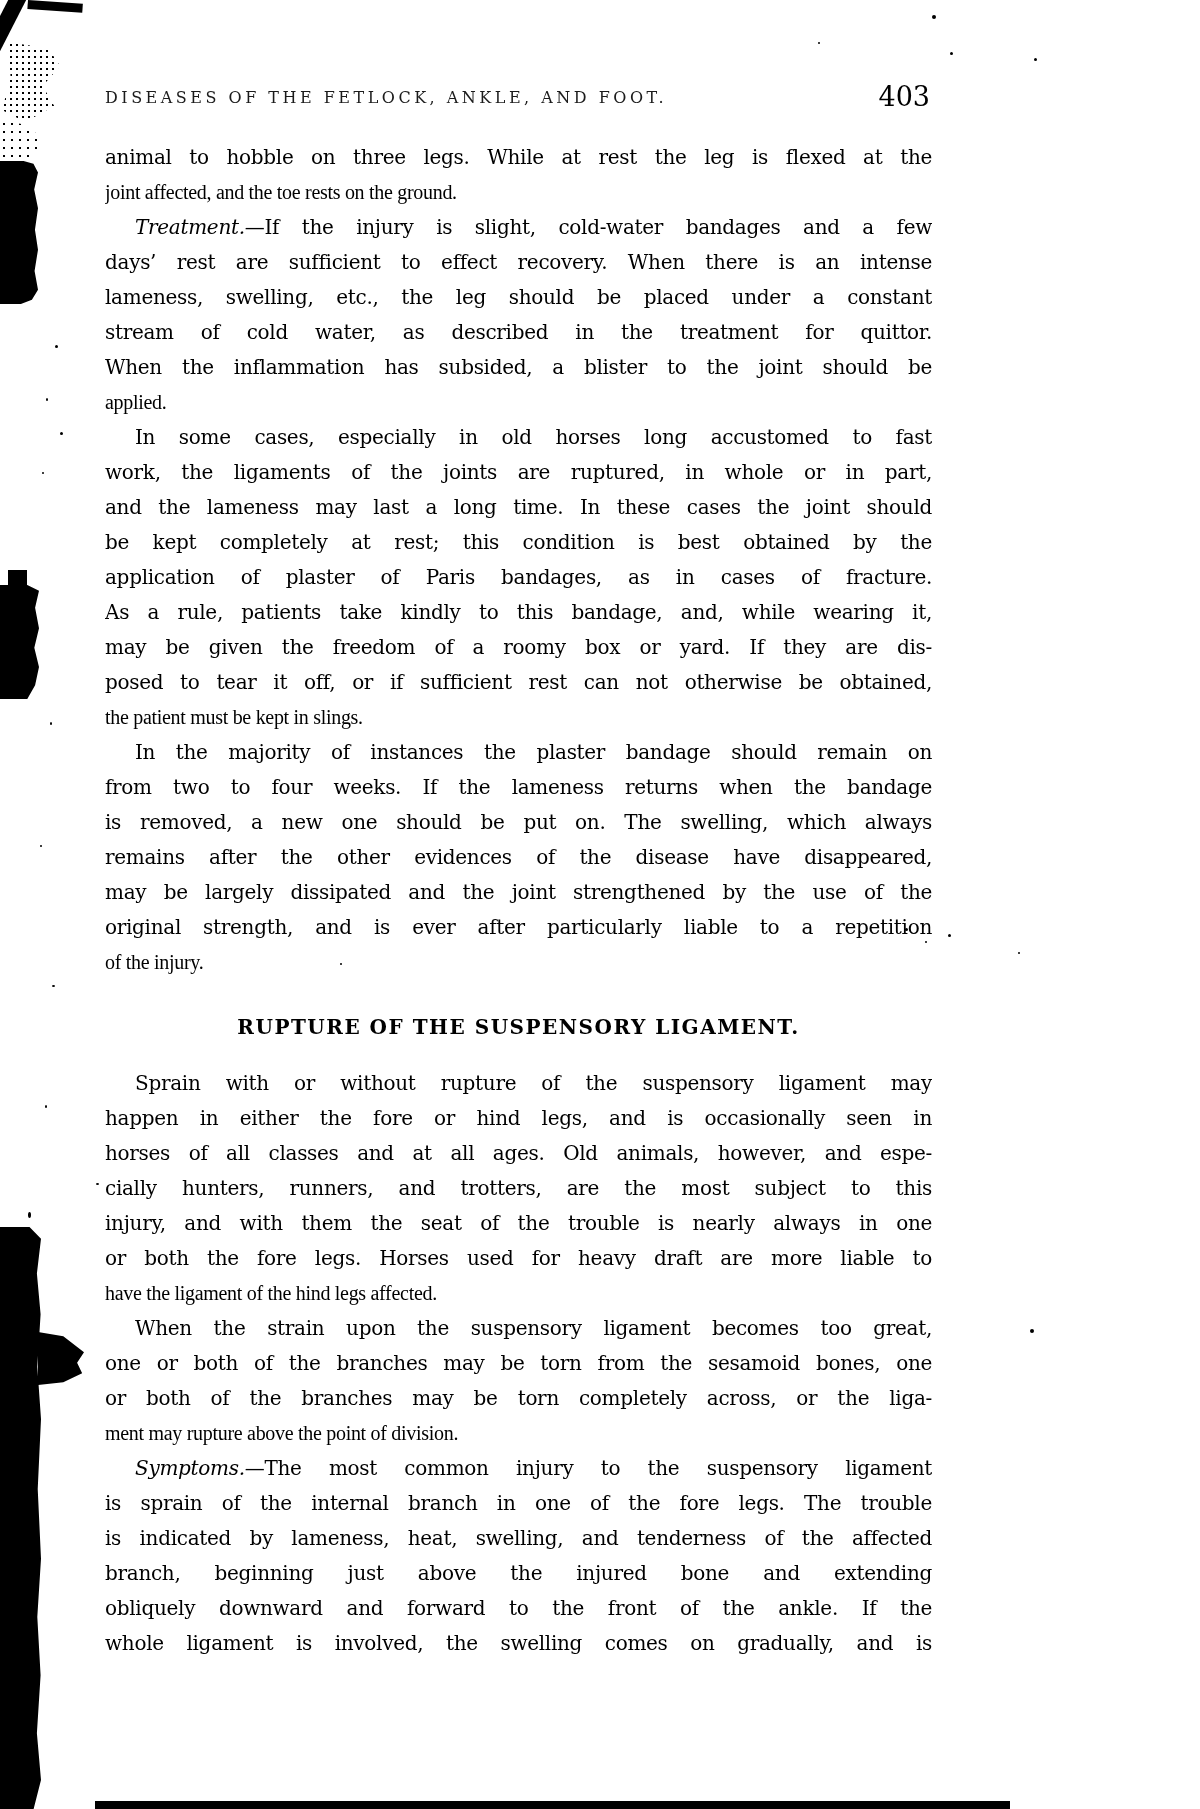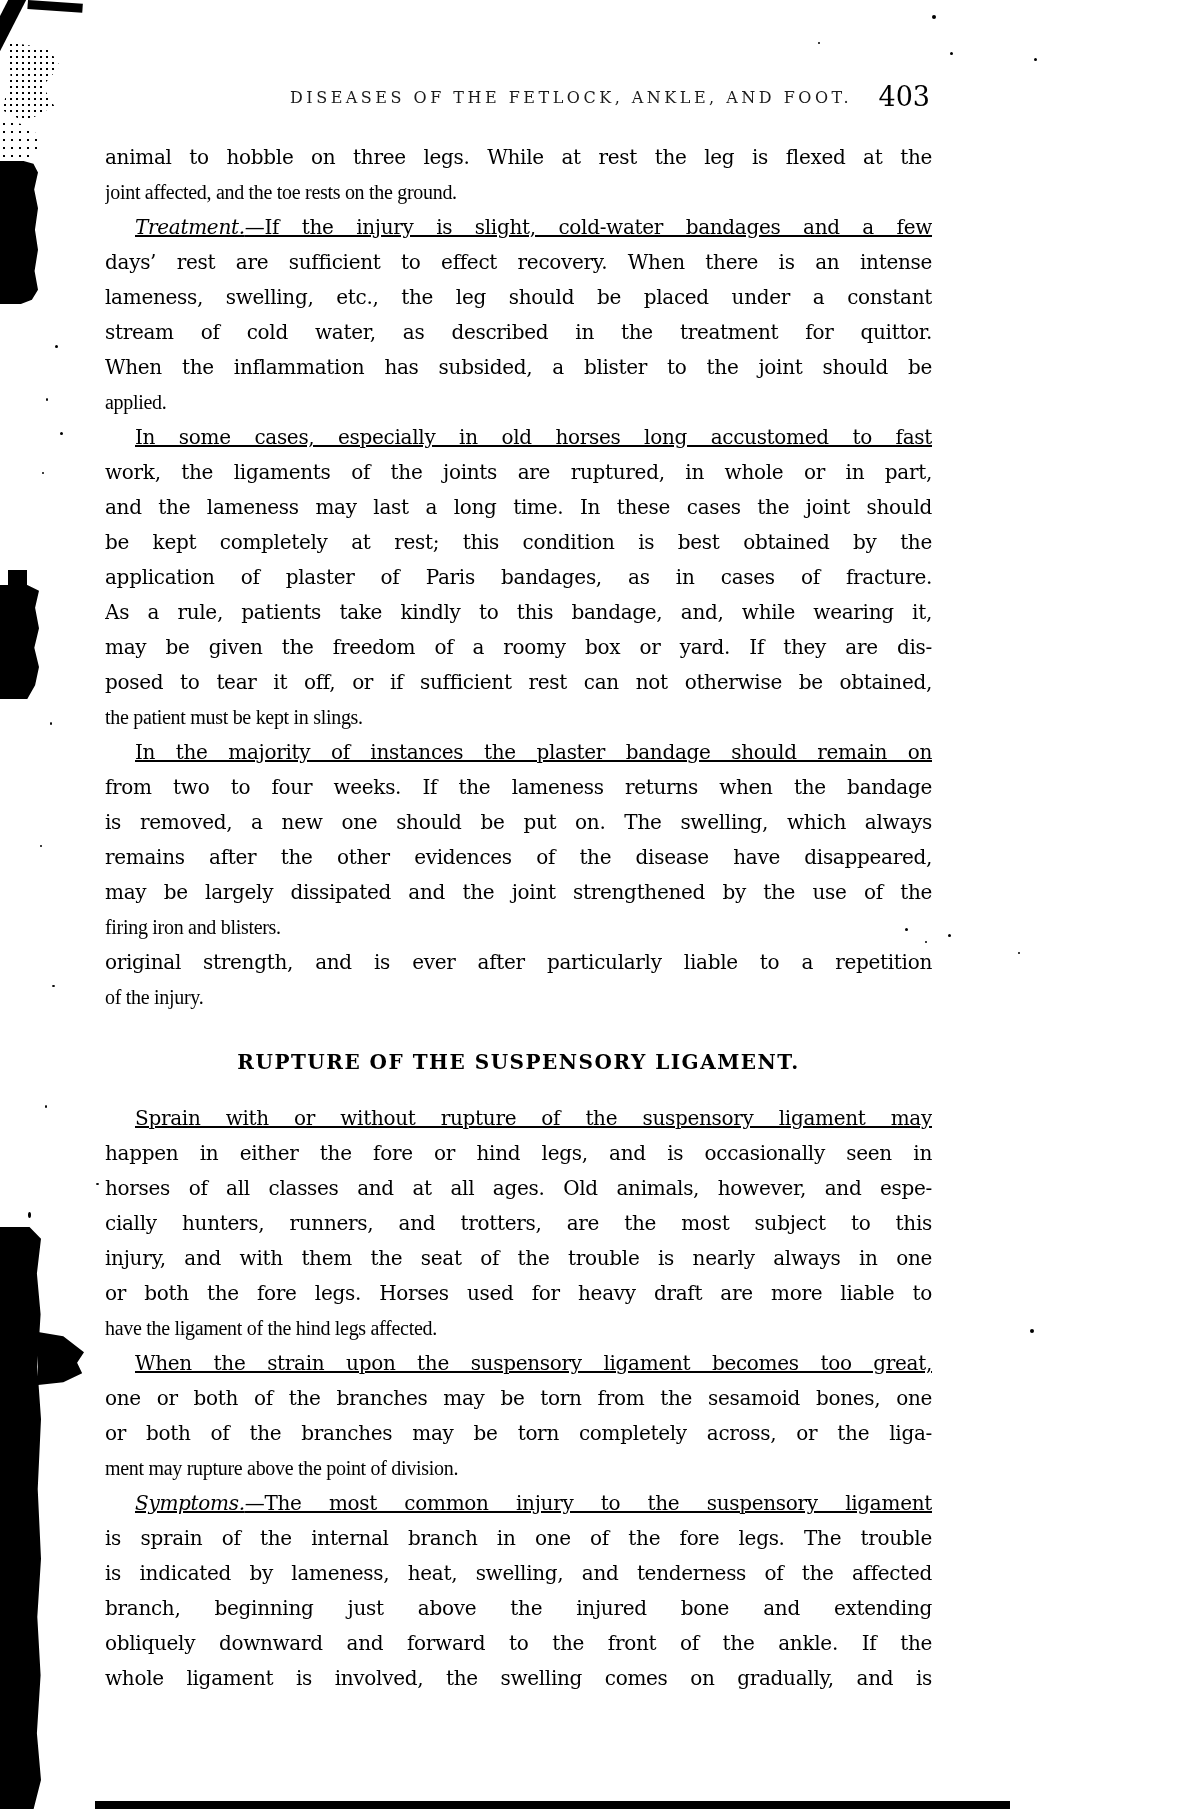--- a/index.html
+++ b/index.html
@@ -10,21 +10,21 @@
     overflow:hidden;
     font-family:"DejaVu Serif", serif;
   }
   .page { position:absolute; inset:0; }
 
   
   .running-header {
     position:absolute; left:105px; top:88px; width:827px; height:30px;
   }
   .header-title {
-    display:block; text-align:right;
+    display:block; text-align:left;
     font:16px "DejaVu Serif", serif;
     letter-spacing:3.5px; color:#1b1b1b;
     padding-right:80px;
   }
   .page-number {
     position:absolute; right:2px; top:-7px;
     font:27px "DejaVu Serif", serif; color:#000;margin-left:36px;
   }
 
   
@@ -33,21 +33,21 @@
     color:#000;
   }
   .text-line {
     font:20px/35px "DejaVu Serif", serif;
     letter-spacing:-0.3px;
     height:35px; overflow:hidden;
     text-align:justify; text-align-last:justify;
     text-justify:inter-word;
   }
   .text-line.short { text-align-last:left;font-family:Liberation Serif, serif; }
-  .text-line.indent { text-indent:30px;text-decoration:underline; }
+  .text-line.indent { text-indent:30px; }
   .lead-italic { font-style:italic; }
   .section-heading {
     font:bold 20px/30px "DejaVu Serif", serif;
     letter-spacing:1.5px; text-align:center;
     margin:32px 0 24px 0; color:#000;
   }
 
   
   .art { position:absolute; background:#000; }
   .speck { position:absolute; background:#000; border-radius:50%; }
@@ -99,21 +99,20 @@
       <div class="text-line">application of plaster of Paris bandages, as in cases of fracture.</div>
       <div class="text-line">As a rule, patients take kindly to this bandage, and, while wearing it,</div>
       <div class="text-line">may be given the freedom of a roomy box or yard.  If they are dis-</div>
       <div class="text-line">posed to tear it off, or if sufficient rest can not otherwise be obtained,</div>
       <div class="text-line short">the patient must be kept in slings.</div>
       <div class="text-line indent">In the majority of instances the plaster bandage should remain on</div>
       <div class="text-line">from two to four weeks.  If the lameness returns when the bandage</div>
       <div class="text-line">is removed, a new one should be put on.  The swelling, which always</div>
       <div class="text-line">remains after the other evidences of the disease have disappeared,</div>
       <div class="text-line">may be largely dissipated and the joint strengthened by the use of the</div>
-      <div class="text-line short">firing iron and blisters.</div>
       <div class="text-line">original strength, and is ever after particularly liable to a repetition</div>
       <div class="text-line short">of the injury.</div>
       <div class="section-heading">RUPTURE OF THE SUSPENSORY LIGAMENT.</div>
       <div class="text-line indent">Sprain with or without rupture of the suspensory ligament may</div>
       <div class="text-line">happen in either the fore or hind legs, and is occasionally seen in</div>
       <div class="text-line">horses of all classes and at all ages.  Old animals, however, and espe-</div>
       <div class="text-line">cially hunters, runners, and trotters, are the most subject to this</div>
       <div class="text-line">injury, and with them the seat of the trouble is nearly always in one</div>
       <div class="text-line">or both the fore legs.  Horses used for heavy draft are more liable to</div>
       <div class="text-line short">have the ligament of the hind legs affected.</div>

